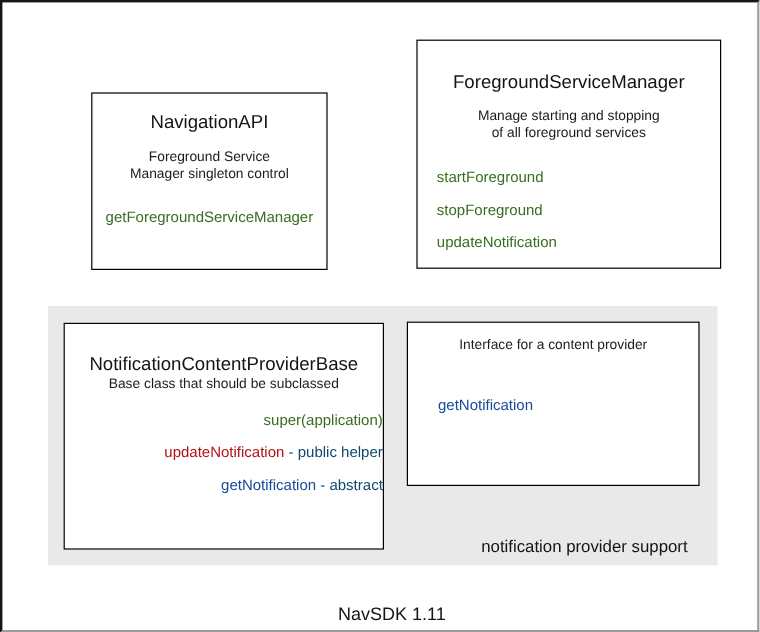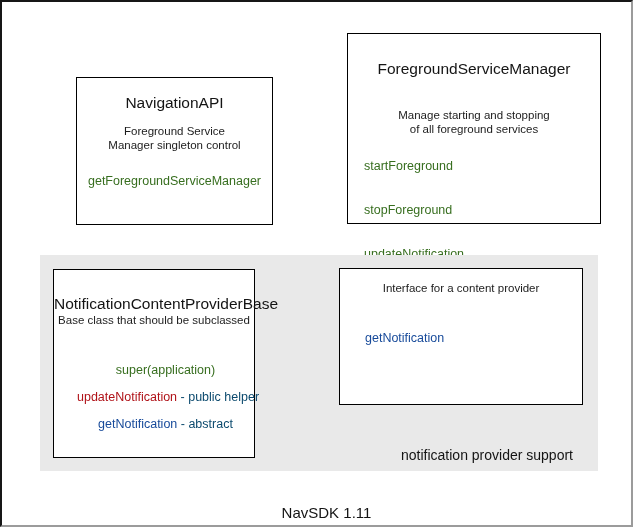--- a/index.html
+++ b/index.html
@@ -52,36 +52,36 @@
   
   #box-navigation-api { left: 74px; top: 75px; width: 197px; height: 148px; }
   #box-navigation-api .box-title { margin-top: 15px; }
   #box-navigation-api .box-desc  { margin-top: 12px; }
   #box-navigation-api .methods   { margin-top: 22px; text-align: center; }
   #box-navigation-api .method-line + .method-line { margin-top: 12px; }
 
   
   #box-foreground-service-manager { left: 345px; top: 31px; width: 254px; height: 191px; }
   #box-foreground-service-manager .box-title { margin-top: 25px; }
-  #box-foreground-service-manager .box-desc  { margin-top: 30px; }
+  #box-foreground-service-manager .box-desc  { margin-top: 12px; }
   #box-foreground-service-manager .methods   { margin-top: 23px; padding-left: 16px; text-align: left; }
-  #box-foreground-service-manager .method-line + .method-line { margin-top: 30px; }
+  #box-foreground-service-manager .method-line + .method-line { margin-top: 13px; }
 
   
   .group-region {
     position: absolute;
     left: 38px; top: 253px; width: 558px; height: 216px;
     background: #e9e9e9;
   }
 
   
-  #box-notification-content-provider-base { left: 51px; top: 267px; width: 202px; height: 189px; }
+  #box-notification-content-provider-base { left: 51px; top: 267px; width: 267px; height: 189px; }
   #box-notification-content-provider-base .box-title { margin-top: 24px; }
   #box-notification-content-provider-base .box-desc  { margin-top: 0; }
-  #box-notification-content-provider-base .methods   { margin-top: 36px; padding-left: 23px; text-align: center; }
+  #box-notification-content-provider-base .methods   { margin-top: 16px; padding-left: 23px; text-align: right; }
   #box-notification-content-provider-base .method-line + .method-line { margin-top: 13px; }
 
   
   #box-notification-content-provider { left: 337px; top: 266px; width: 244px; height: 137px; }
   #box-notification-content-provider .box-title { margin-top: 27px; }
   #box-notification-content-provider .box-desc  { margin-top: 12px; }
   #box-notification-content-provider .methods   { margin-top: 36px; padding-left: 25px; text-align: left; }
 
   .group-label {
     position: absolute;

